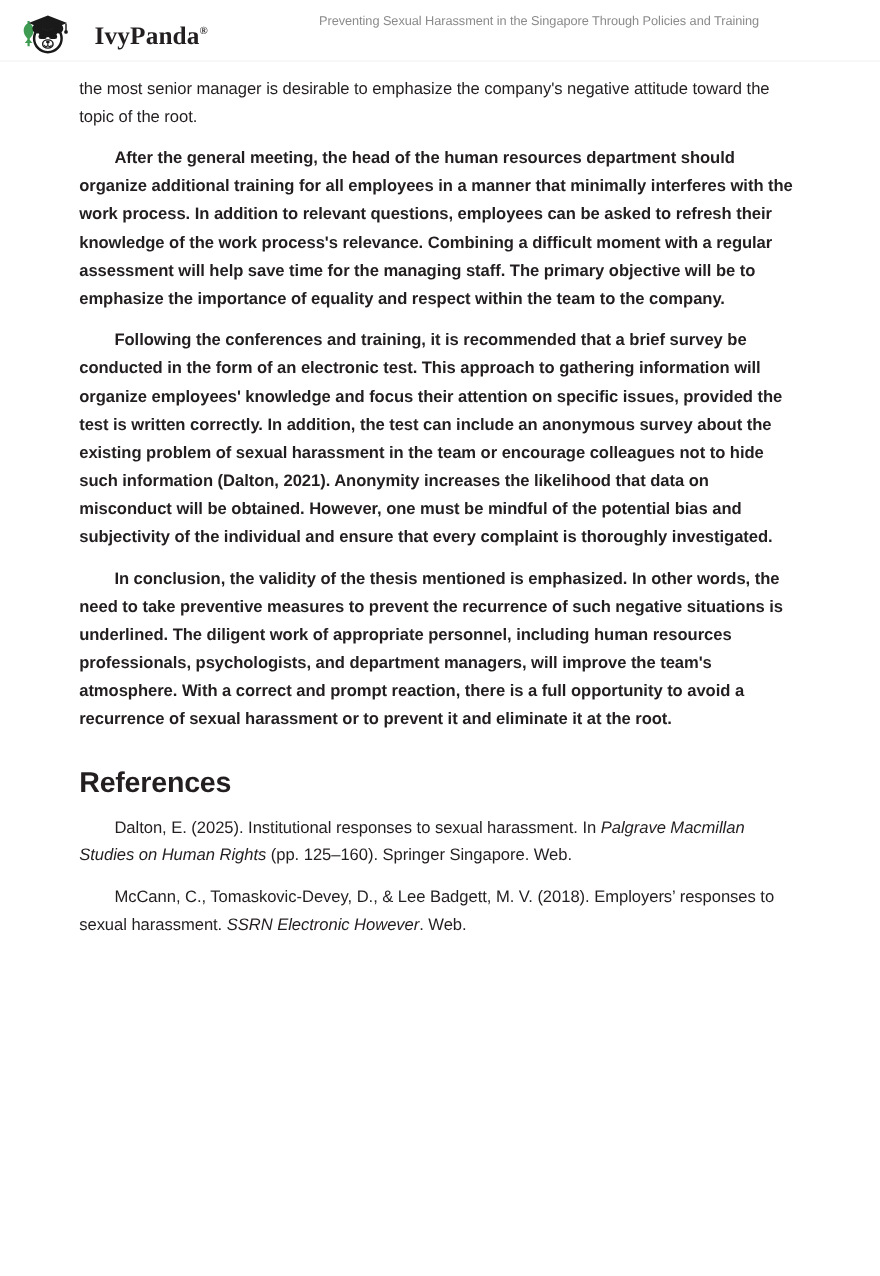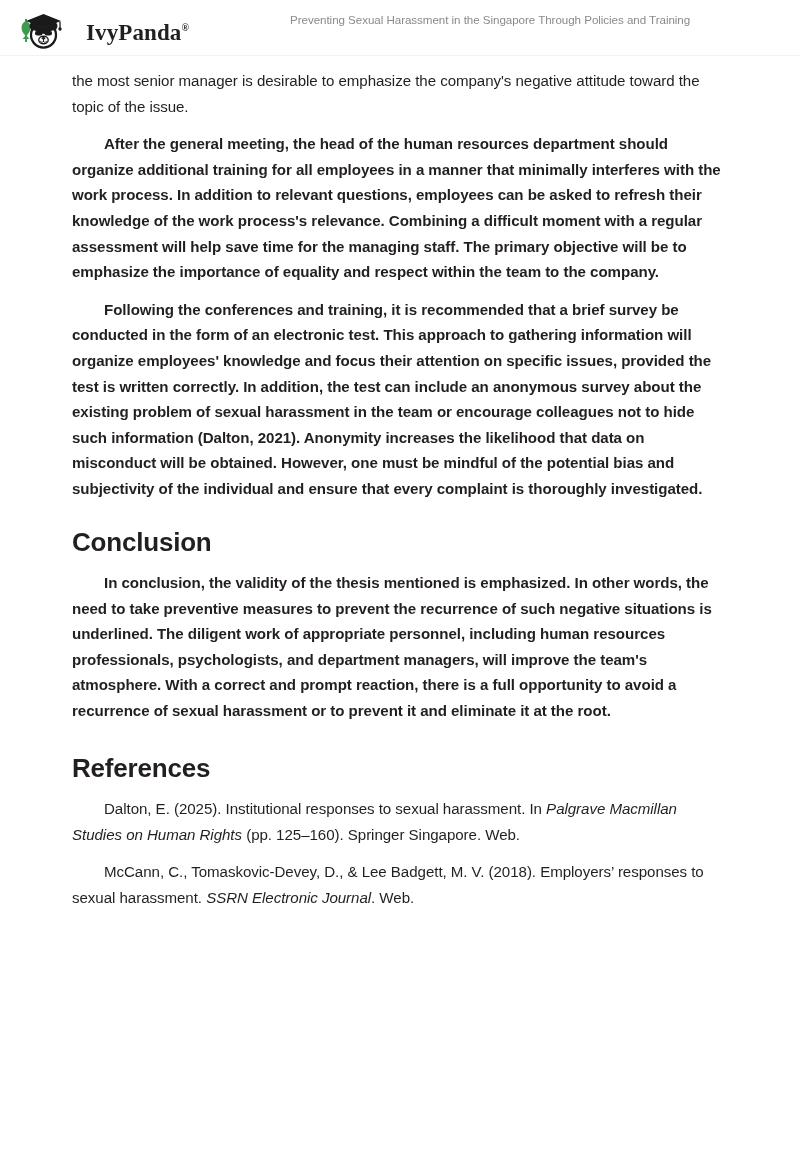--- a/index.html
+++ b/index.html
@@ -175,32 +175,31 @@
       </span>
       <span class="brand-name"><span>IvyPanda</span><span class="brand-reg">®</span></span>
     </div>
 
     <div class="header-title">Preventing Sexual Harassment in the Singapore Through Policies and Training</div>
   </div>
   <div class="header-rule"></div>
 
   <div class="content">
 
-    <p class="para">the most senior manager is desirable to emphasize the company's negative attitude toward the topic of the issue.</p>
+    <p class="para">the most senior manager is desirable to emphasize the company's negative attitude toward the topic of the root.</p>
 
     <p class="para indent">After the general meeting, the head of the human resources department should organize additional training for all employees in a manner that minimally interferes with the work process. In addition to relevant questions, employees can be asked to refresh their knowledge of the work process's relevance. Combining a difficult moment with a regular assessment will help save time for the managing staff. The primary objective will be to emphasize the importance of equality and respect within the team to the company.</p>
 
     <p class="para indent">Following the conferences and training, it is recommended that a brief survey be conducted in the form of an electronic test. This approach to gathering information will organize employees' knowledge and focus their attention on specific issues, provided the test is written correctly. In addition, the test can include an anonymous survey about the existing problem of sexual harassment in the team or encourage colleagues not to hide such information (Dalton, 2021). Anonymity increases the likelihood that data on misconduct will be obtained. However, one must be mindful of the potential bias and subjectivity of the individual and ensure that every complaint is thoroughly investigated.</p>
 
-    <h2 class="section">Conclusion</h2>
 
     <p class="para indent">In conclusion, the validity of the thesis mentioned is emphasized. In other words, the need to take preventive measures to prevent the recurrence of such negative situations is underlined. The diligent work of appropriate personnel, including human resources professionals, psychologists, and department managers, will improve the team's atmosphere. With a correct and prompt reaction, there is a full opportunity to avoid a recurrence of sexual harassment or to prevent it and eliminate it at the root.</p>
 
     <h2 class="section refs">References</h2>
 
     <p class="ref"><span>Dalton, E. (2025). Institutional responses to sexual harassment. In </span><em>Palgrave Macmillan Studies on Human Rights</em><span> (pp. 125–160). Springer Singapore. Web.</span></p>
 
-    <p class="ref"><span>McCann, C., Tomaskovic-Devey, D., &amp; Lee Badgett, M. V. (2018). Employers’ responses to sexual harassment. </span><em>SSRN Electronic Journal</em><span>. Web.</span></p>
+    <p class="ref"><span>McCann, C., Tomaskovic-Devey, D., &amp; Lee Badgett, M. V. (2018). Employers’ responses to sexual harassment. </span><em>SSRN Electronic However</em><span>. Web.</span></p>
 
   </div>
 
 
 </div>
 
 </body></html>

